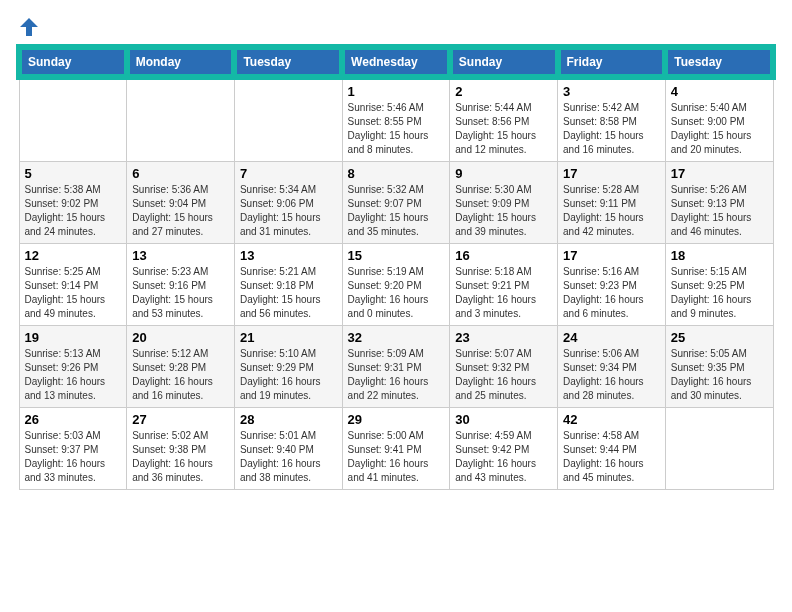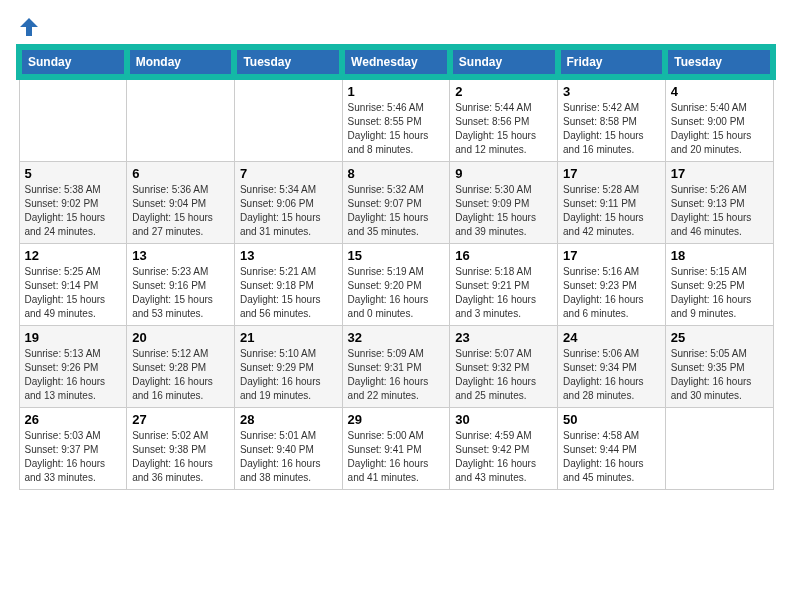--- a/index.html
+++ b/index.html
@@ -218,19 +218,19 @@
         </td>
         <td>
           <div class="day-number">29</div>
           <div class="day-info">Sunrise: 5:00 AM<br>Sunset: 9:41 PM<br>Daylight: 16 hours and 41 minutes.</div>
         </td>
         <td>
           <div class="day-number">30</div>
           <div class="day-info">Sunrise: 4:59 AM<br>Sunset: 9:42 PM<br>Daylight: 16 hours and 43 minutes.</div>
         </td>
         <td>
-          <div class="day-number">50</div>
+          <div class="day-number">42</div>
           <div class="day-info">Sunrise: 4:58 AM<br>Sunset: 9:44 PM<br>Daylight: 16 hours and 45 minutes.</div>
         </td>
         <td class="empty-cell"></td>
       </tr>
     </tbody>
 </table>
 
 </body></html>

